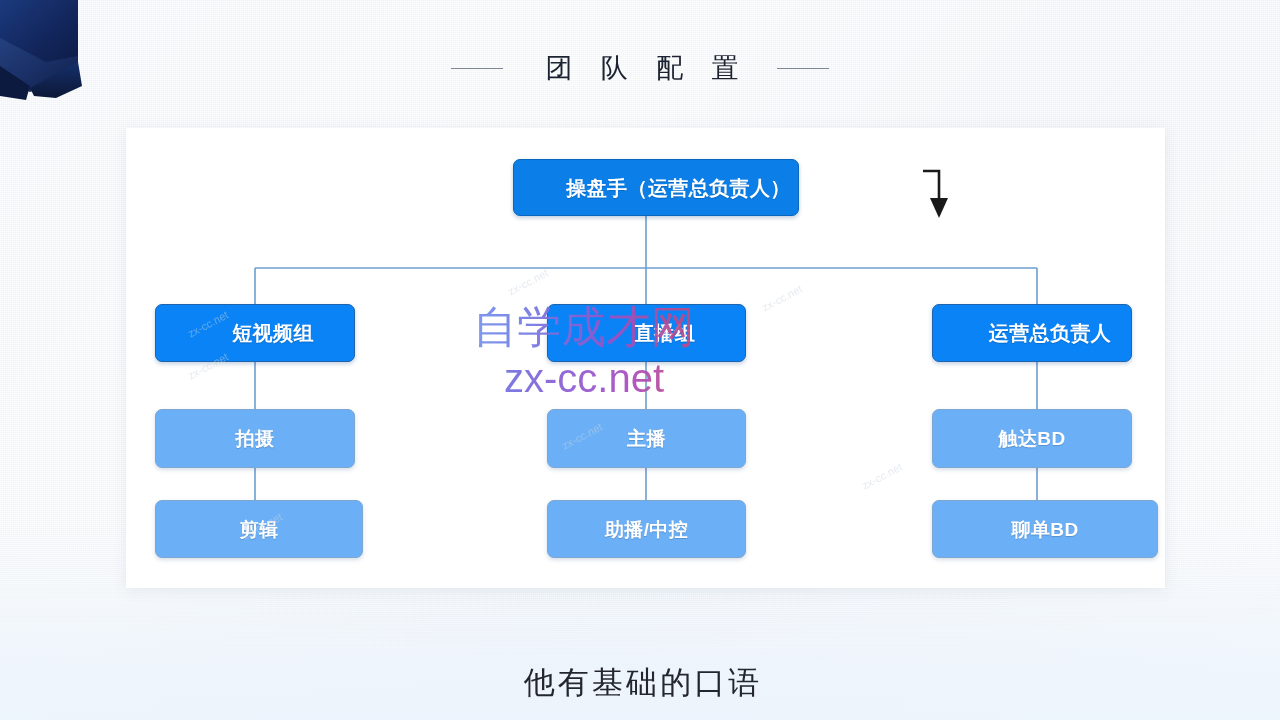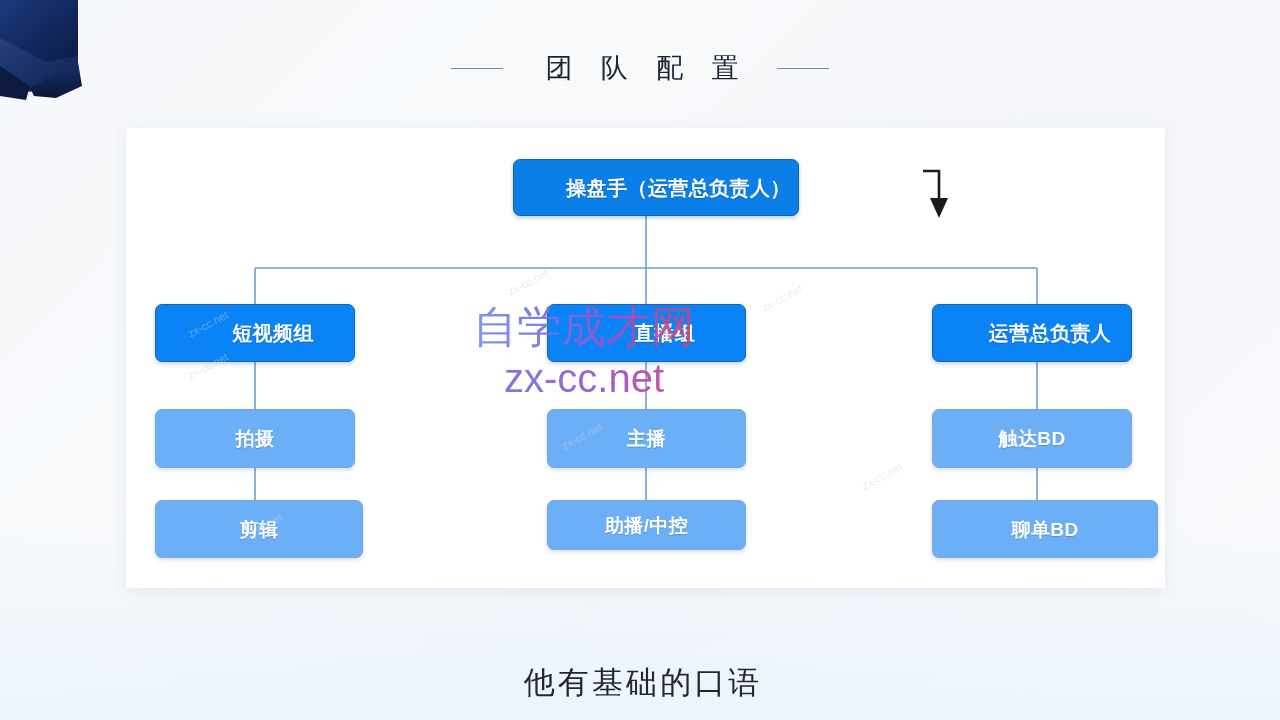--- a/index.html
+++ b/index.html
@@ -181,21 +181,21 @@
         <polygon points="9,32 27,32 18,52" fill="#1a1a1a"></polygon>
       </svg>
     </div>
 
     <div class="node lvl2" style="left:29px;top:176px;width:200px;height:58px;">短视频组</div>
     <div class="node lvl3" style="left:29px;top:281px;width:200px;height:59px;">拍摄</div>
     <div class="node lvl3" style="left:29px;top:372px;width:208px;height:58px;">剪辑</div>
 
     <div class="node lvl2" style="left:421px;top:176px;width:199px;height:58px;">直播组</div>
     <div class="node lvl3" style="left:421px;top:281px;width:199px;height:59px;">主播</div>
-    <div class="node lvl3" style="left:421px;top:372px;width:199px;height:50px;">助播/中控</div>
+    <div class="node lvl3" style="left:421px;top:372px;width:199px;height:58px;">助播/中控</div>
 
     <div class="node lvl2" style="left:806px;top:176px;width:200px;height:58px;">运营总负责人</div>
     <div class="node lvl3" style="left:806px;top:281px;width:200px;height:59px;">触达BD</div>
     <div class="node lvl3" style="left:806px;top:372px;width:226px;height:58px;">聊单BD</div>
 
   </div>
 </div>
 
 <div class="watermark">
   <div class="wm-tile" style="left:186px;top:318px;">zx-cc.net</div>

